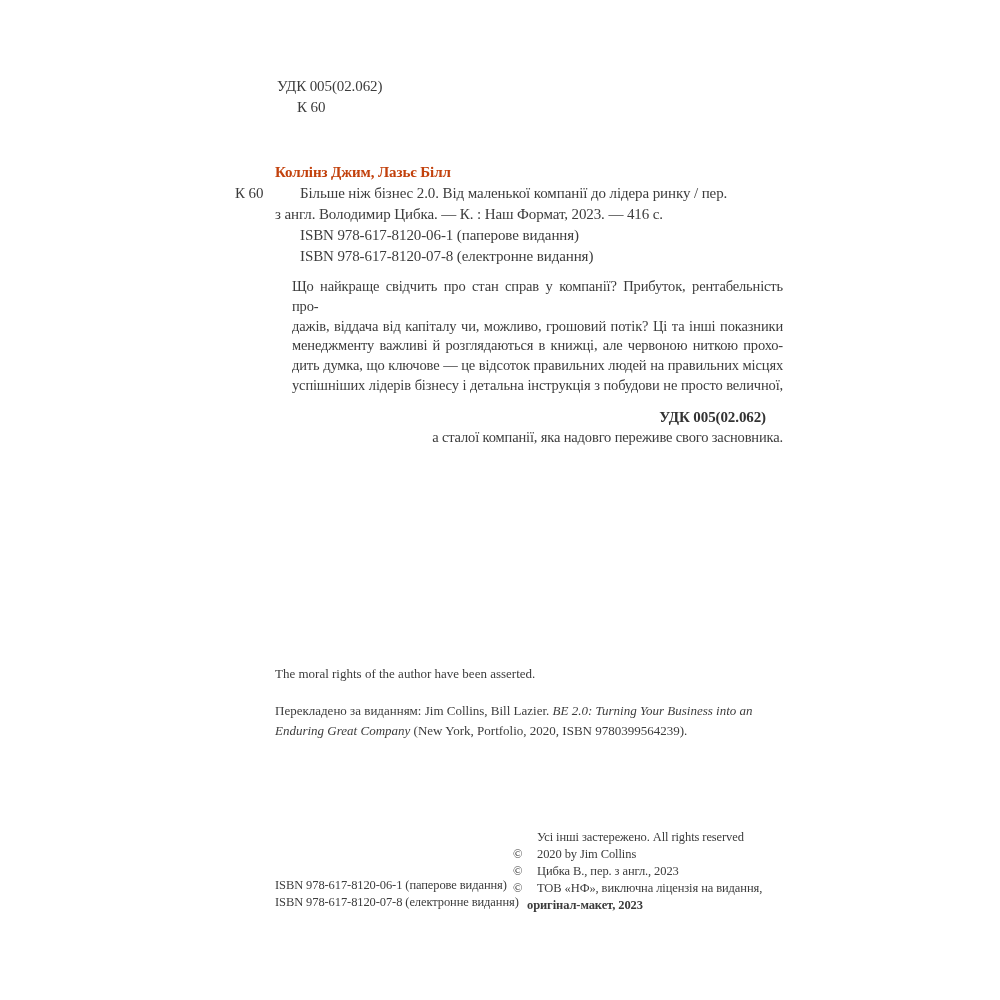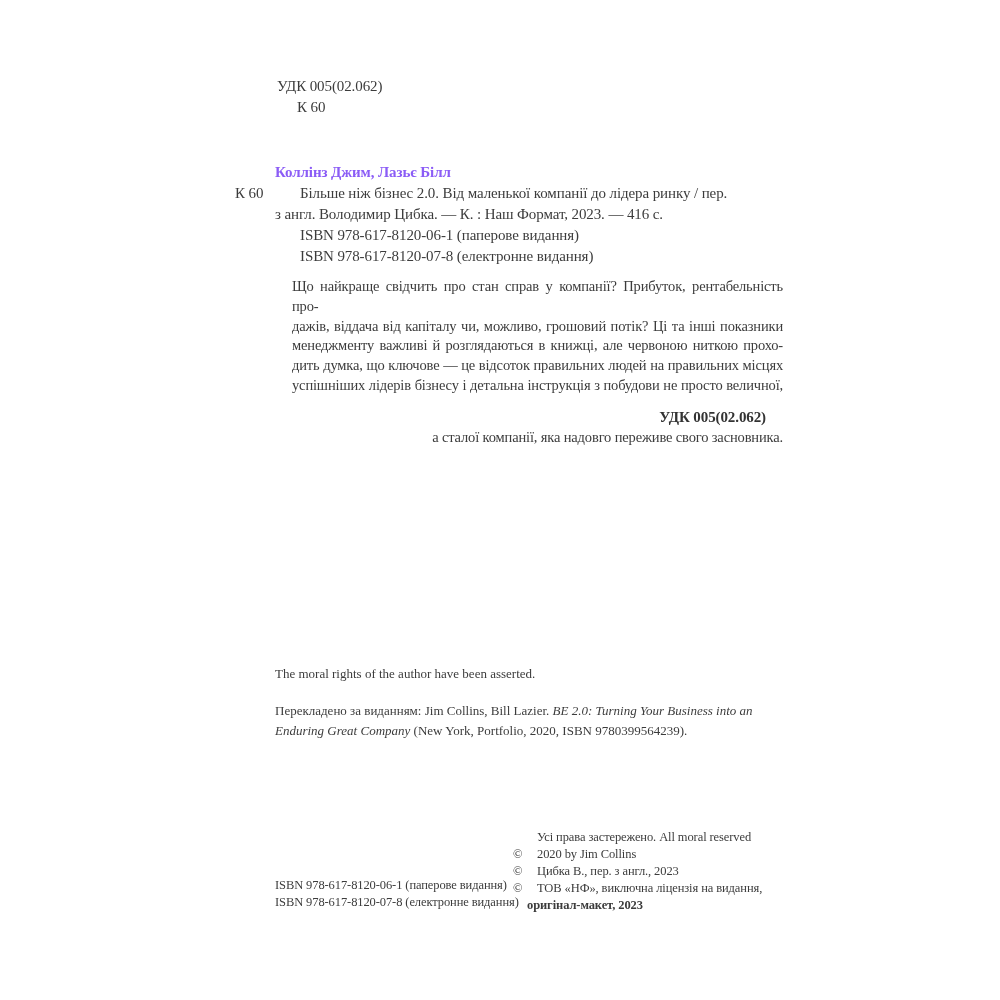--- a/index.html
+++ b/index.html
@@ -19,21 +19,21 @@
     position: absolute; left: 277px; top: 76px;
     font-size: 15px; line-height: 21px; letter-spacing: -0.1px;
   }
   .udk-top-code { padding-left: 20px; }
 
   
   .catalog {
     position: absolute; left: 235px; top: 162px; width: 545px;
     font-size: 15px; line-height: 21px; letter-spacing: -0.1px;
   }
-  .authors { font-weight: bold; margin-left: 40px; color: #8b5cf6; }
+  .authors { font-weight: bold; margin-left: 40px; color: #c2410c; }
   .cat-row { position: relative; }
   .cat-code { position: absolute; left: 0; top: 0; }
   .cat-title1 { margin-left: 40px; text-indent: 25px; }
   .cat-title2 { margin-left: 40px; }
   .cat-isbn  { margin-left: 65px; }
 
   
   .annotation {
     position: absolute; left: 292px; top: 277px; width: 491px;
     font-size: 14.5px; line-height: 19.8px; letter-spacing: -0.15px;
@@ -108,21 +108,21 @@
   <div class="udk-bottom nowrap">УДК 005(02.062)</div>
 
   <div class="moral nowrap">The moral rights of the author have been asserted.</div>
 
   <div class="translated">
     <div class="nowrap"><span>Перекладено за виданням: Jim Collins, Bill Lazier. </span><i>BE 2.0: Turning Your Business into an</i></div>
     <div class="nowrap"><i>Enduring Great Company</i><span> (New York, Portfolio, 2020, ISBN 9780399564239).</span></div>
   </div>
 
   <div class="rights">
-    <div class="rights-header nowrap">Усі права застережено. All moral reserved</div>
+    <div class="rights-header nowrap">Усі інші застережено. All rights reserved</div>
     <div class="rights-row nowrap">
       <span class="csym">©</span><span>2020 by Jim Collins</span>
     </div>
     <div class="rights-row nowrap">
       <span class="csym">©</span><span>Цибка В., пер. з англ., 2023</span>
     </div>
     <div class="rights-row nowrap">
       <span class="csym">©</span><span>ТОВ «НФ», виключна ліцензія на видання,</span>
     </div>
     <div class="rights-cont nowrap">оригінал-макет, 2023</div>

